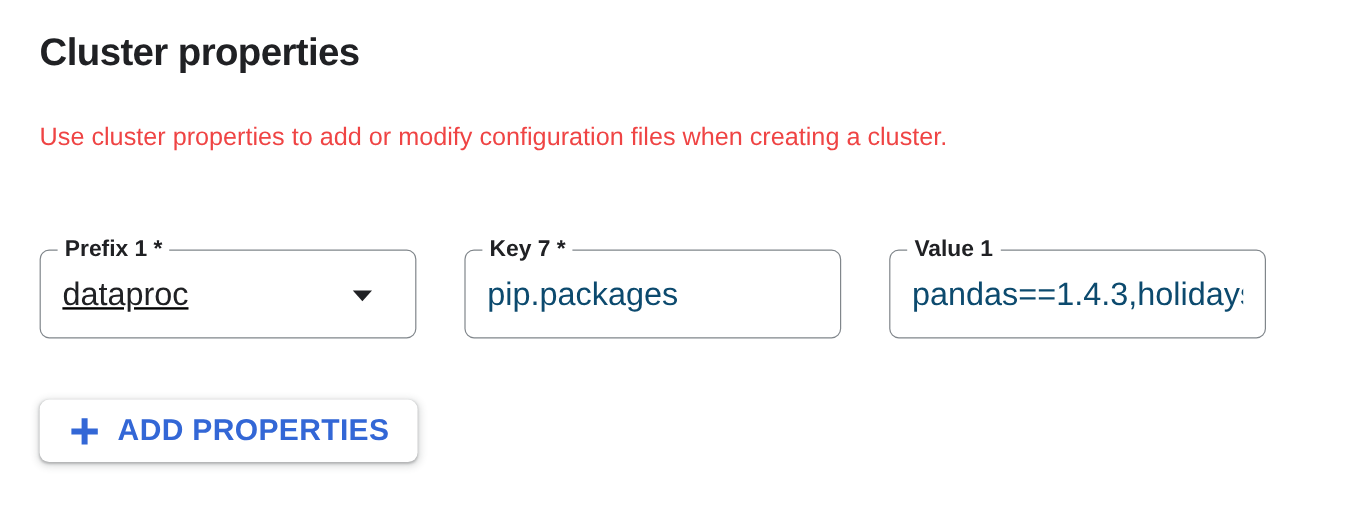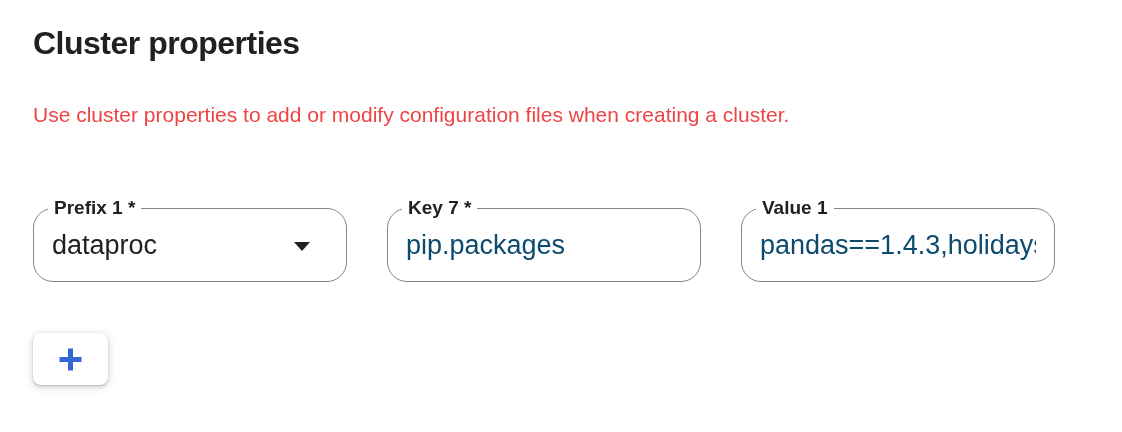--- a/index.html
+++ b/index.html
@@ -37,22 +37,23 @@
     display: flex;
     gap: 40px;
     align-items: flex-start;
   }
   .field {
     position: relative;
     width: 314px;
     height: 74px;
     box-sizing: border-box;
     border: 1.5px solid #80868b;
-    border-radius: 20px;
+    border-radius: 8px;
     background: #ffffff;
+    text-decoration: underline;
   }
   .float-label {
     position: absolute;
     top: -12px;
     left: 14px;
     padding: 0 6px;
     background: #ffffff;
     font-size: 19px;
     line-height: 22px;
     font-weight: 700;
@@ -150,16 +151,17 @@
       <input class="field-input" type="text" value="pandas==1.4.3,holidays" style="">
     </div>
 
   </div>
 
   <div class="actions">
     <button class="add-btn" style="color: rgb(51, 103, 214);">
       <svg class="plus-icon" viewBox="0 0 27 27" aria-hidden="true">
         <path d="M13.5 2.5 V24.5 M2.5 13.5 H24.5" stroke="currentColor" stroke-width="5" fill="none"></path>
       </svg>
+      <span>ADD PROPERTIES</span>
     </button>
   </div>
 
 </div>
 
 </body></html>

